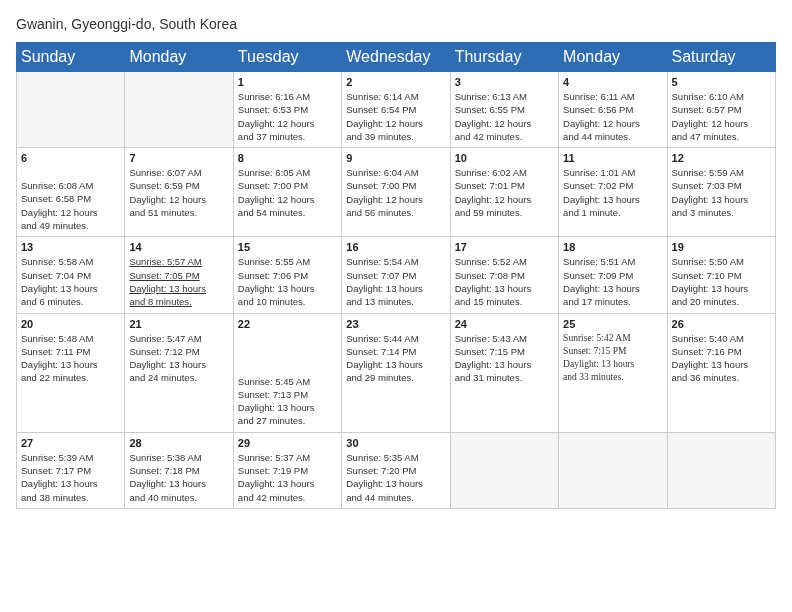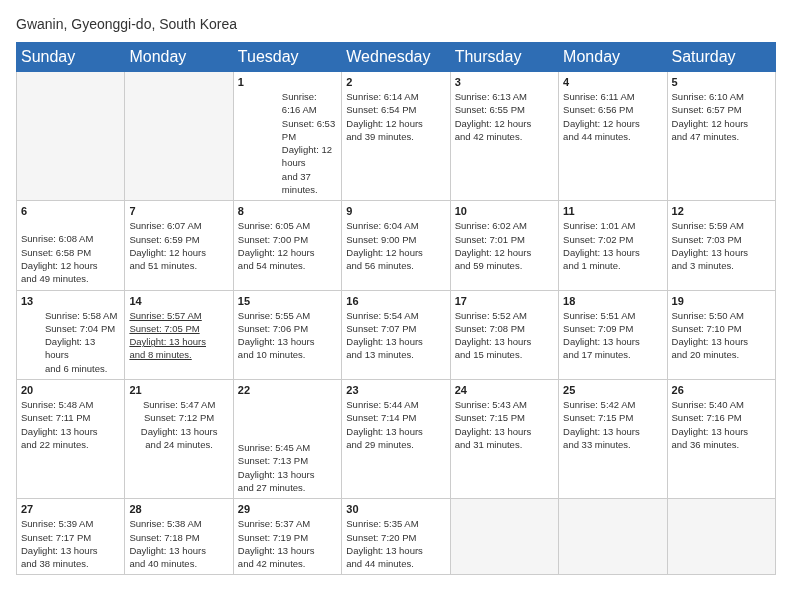--- a/index.html
+++ b/index.html
@@ -101,21 +101,21 @@
         <th>Monday</th>
         <th>Saturday</th>
       </tr>
   </thead>
   <tbody id="calendar-body">
   <tr>
         <td class="empty"></td>
         <td class="empty"></td>
         <td>
           <span class="day-num">1</span>
-          <div class="day-detail" style="white-space: pre-line; margin-left: 44px;">Sunrise: 6:16 AM
+          <div class="day-detail" style="white-space: pre-line;">Sunrise: 6:16 AM
 Sunset: 6:53 PM
 Daylight: 12 hours
 and 37 minutes.</div>
         </td>
         <td>
           <span class="day-num">2</span>
           <div class="day-detail" style="white-space: pre-line;">Sunrise: 6:14 AM
 Sunset: 6:54 PM
 Daylight: 12 hours
 and 39 minutes.</div>
@@ -160,21 +160,21 @@
         <td>
           <span class="day-num">8</span>
           <div class="day-detail" style="white-space: pre-line;">Sunrise: 6:05 AM
 Sunset: 7:00 PM
 Daylight: 12 hours
 and 54 minutes.</div>
         </td>
         <td>
           <span class="day-num">9</span>
           <div class="day-detail" style="white-space: pre-line;">Sunrise: 6:04 AM
-Sunset: 9:00 PM
+Sunset: 7:00 PM
 Daylight: 12 hours
 and 56 minutes.</div>
         </td>
         <td>
           <span class="day-num">10</span>
           <div class="day-detail" style="white-space: pre-line;">Sunrise: 6:02 AM
 Sunset: 7:01 PM
 Daylight: 12 hours
 and 59 minutes.</div>
         </td>
@@ -189,21 +189,21 @@
           <span class="day-num">12</span>
           <div class="day-detail" style="white-space: pre-line;">Sunrise: 5:59 AM
 Sunset: 7:03 PM
 Daylight: 13 hours
 and 3 minutes.</div>
         </td>
       </tr>
       <tr>
         <td>
           <span class="day-num">13</span>
-          <div class="day-detail" style="white-space: pre-line; margin-left: 24px;">Sunrise: 5:58 AM
+          <div class="day-detail" style="white-space: pre-line;">Sunrise: 5:58 AM
 Sunset: 7:04 PM
 Daylight: 13 hours
 and 6 minutes.</div>
         </td>
         <td>
           <span class="day-num">14</span>
           <div class="day-detail" style="white-space: pre-line; text-decoration: underline;">Sunrise: 5:57 AM
 Sunset: 7:05 PM
 Daylight: 13 hours
 and 8 minutes.</div>
@@ -247,21 +247,21 @@
       <tr>
         <td>
           <span class="day-num">20</span>
           <div class="day-detail" style="white-space: pre-line;">Sunrise: 5:48 AM
 Sunset: 7:11 PM
 Daylight: 13 hours
 and 22 minutes.</div>
         </td>
         <td>
           <span class="day-num">21</span>
-          <div class="day-detail" style="white-space: pre-line; text-align: center;">Sunrise: 5:47 AM
+          <div class="day-detail" style="white-space: pre-line;">Sunrise: 5:47 AM
 Sunset: 7:12 PM
 Daylight: 13 hours
 and 24 minutes.</div>
         </td>
         <td>
           <span class="day-num">22</span>
           <div class="day-detail" style="white-space: pre-line; margin-top: 45px;">Sunrise: 5:45 AM
 Sunset: 7:13 PM
 Daylight: 13 hours
 and 27 minutes.</div>
@@ -275,21 +275,21 @@
         </td>
         <td>
           <span class="day-num">24</span>
           <div class="day-detail" style="white-space: pre-line;">Sunrise: 5:43 AM
 Sunset: 7:15 PM
 Daylight: 13 hours
 and 31 minutes.</div>
         </td>
         <td>
           <span class="day-num">25</span>
-          <div class="day-detail" style="white-space: pre-line;">Sunrise: 5:42 AM
+          <div class="day-detail" style="white-space: pre-line; font-family: Liberation Serif, serif;">Sunrise: 5:42 AM
 Sunset: 7:15 PM
 Daylight: 13 hours
 and 33 minutes.</div>
         </td>
         <td>
           <span class="day-num">26</span>
           <div class="day-detail" style="white-space: pre-line;">Sunrise: 5:40 AM
 Sunset: 7:16 PM
 Daylight: 13 hours
 and 36 minutes.</div>

